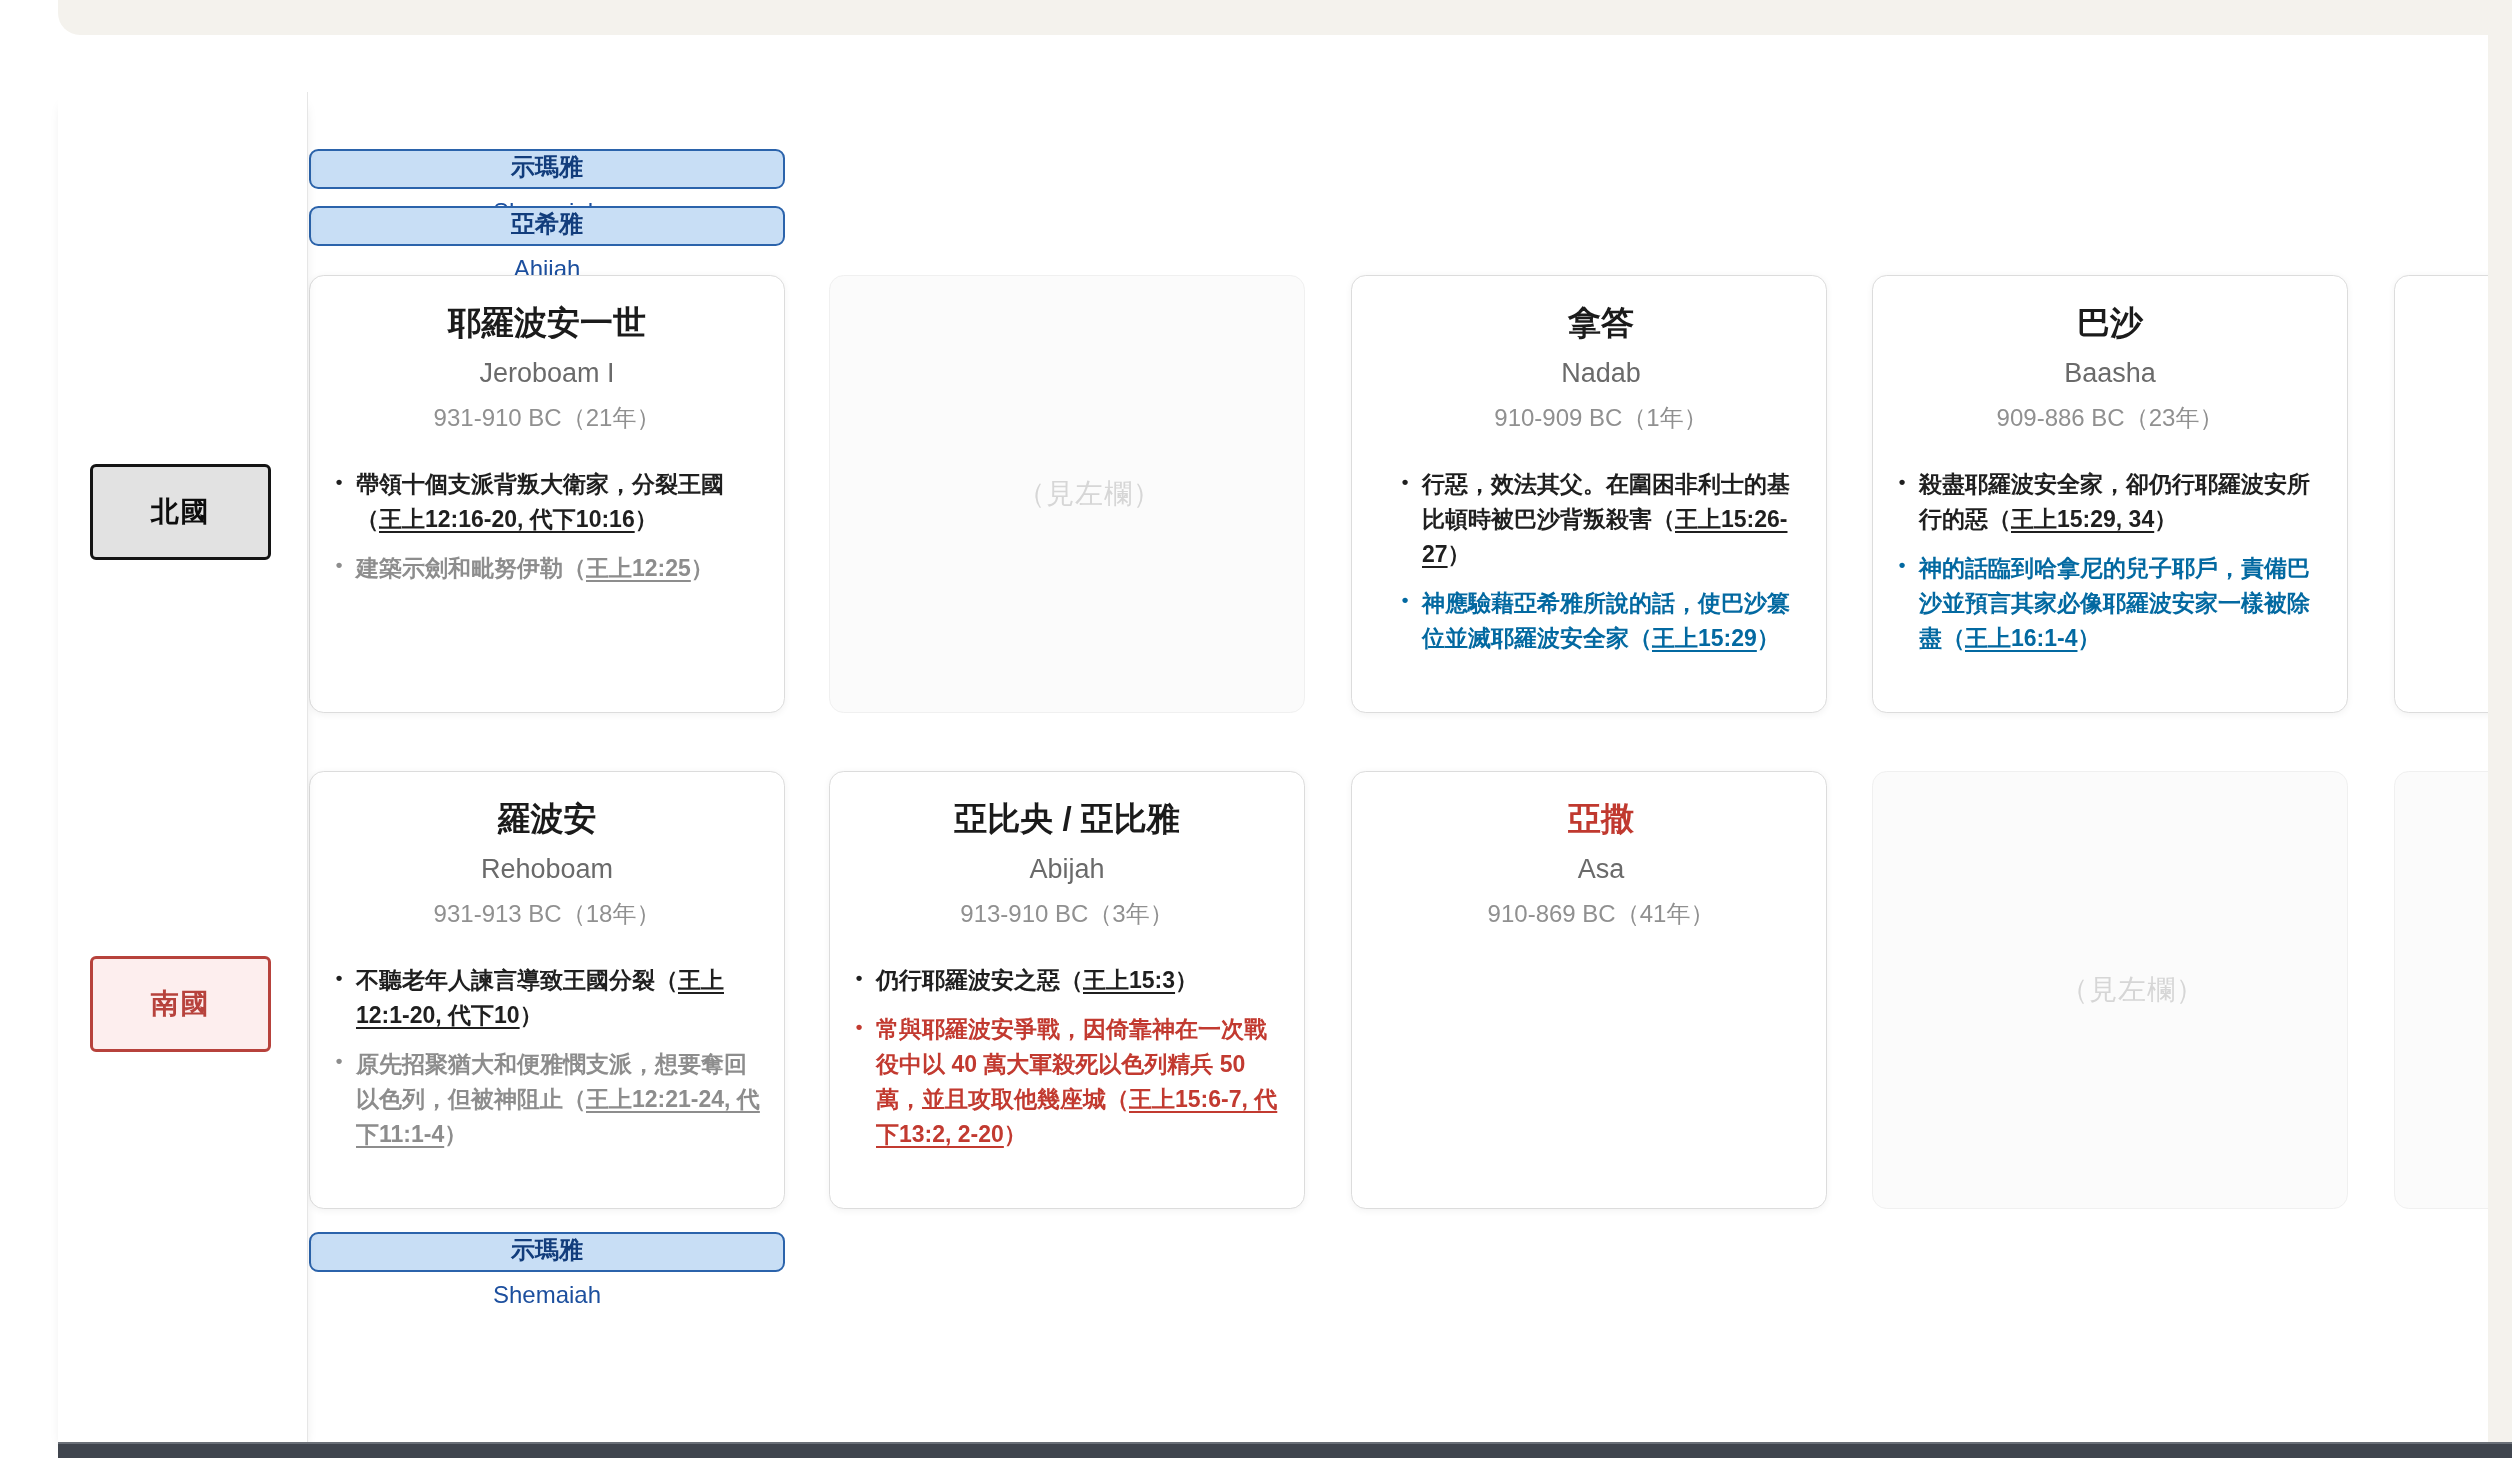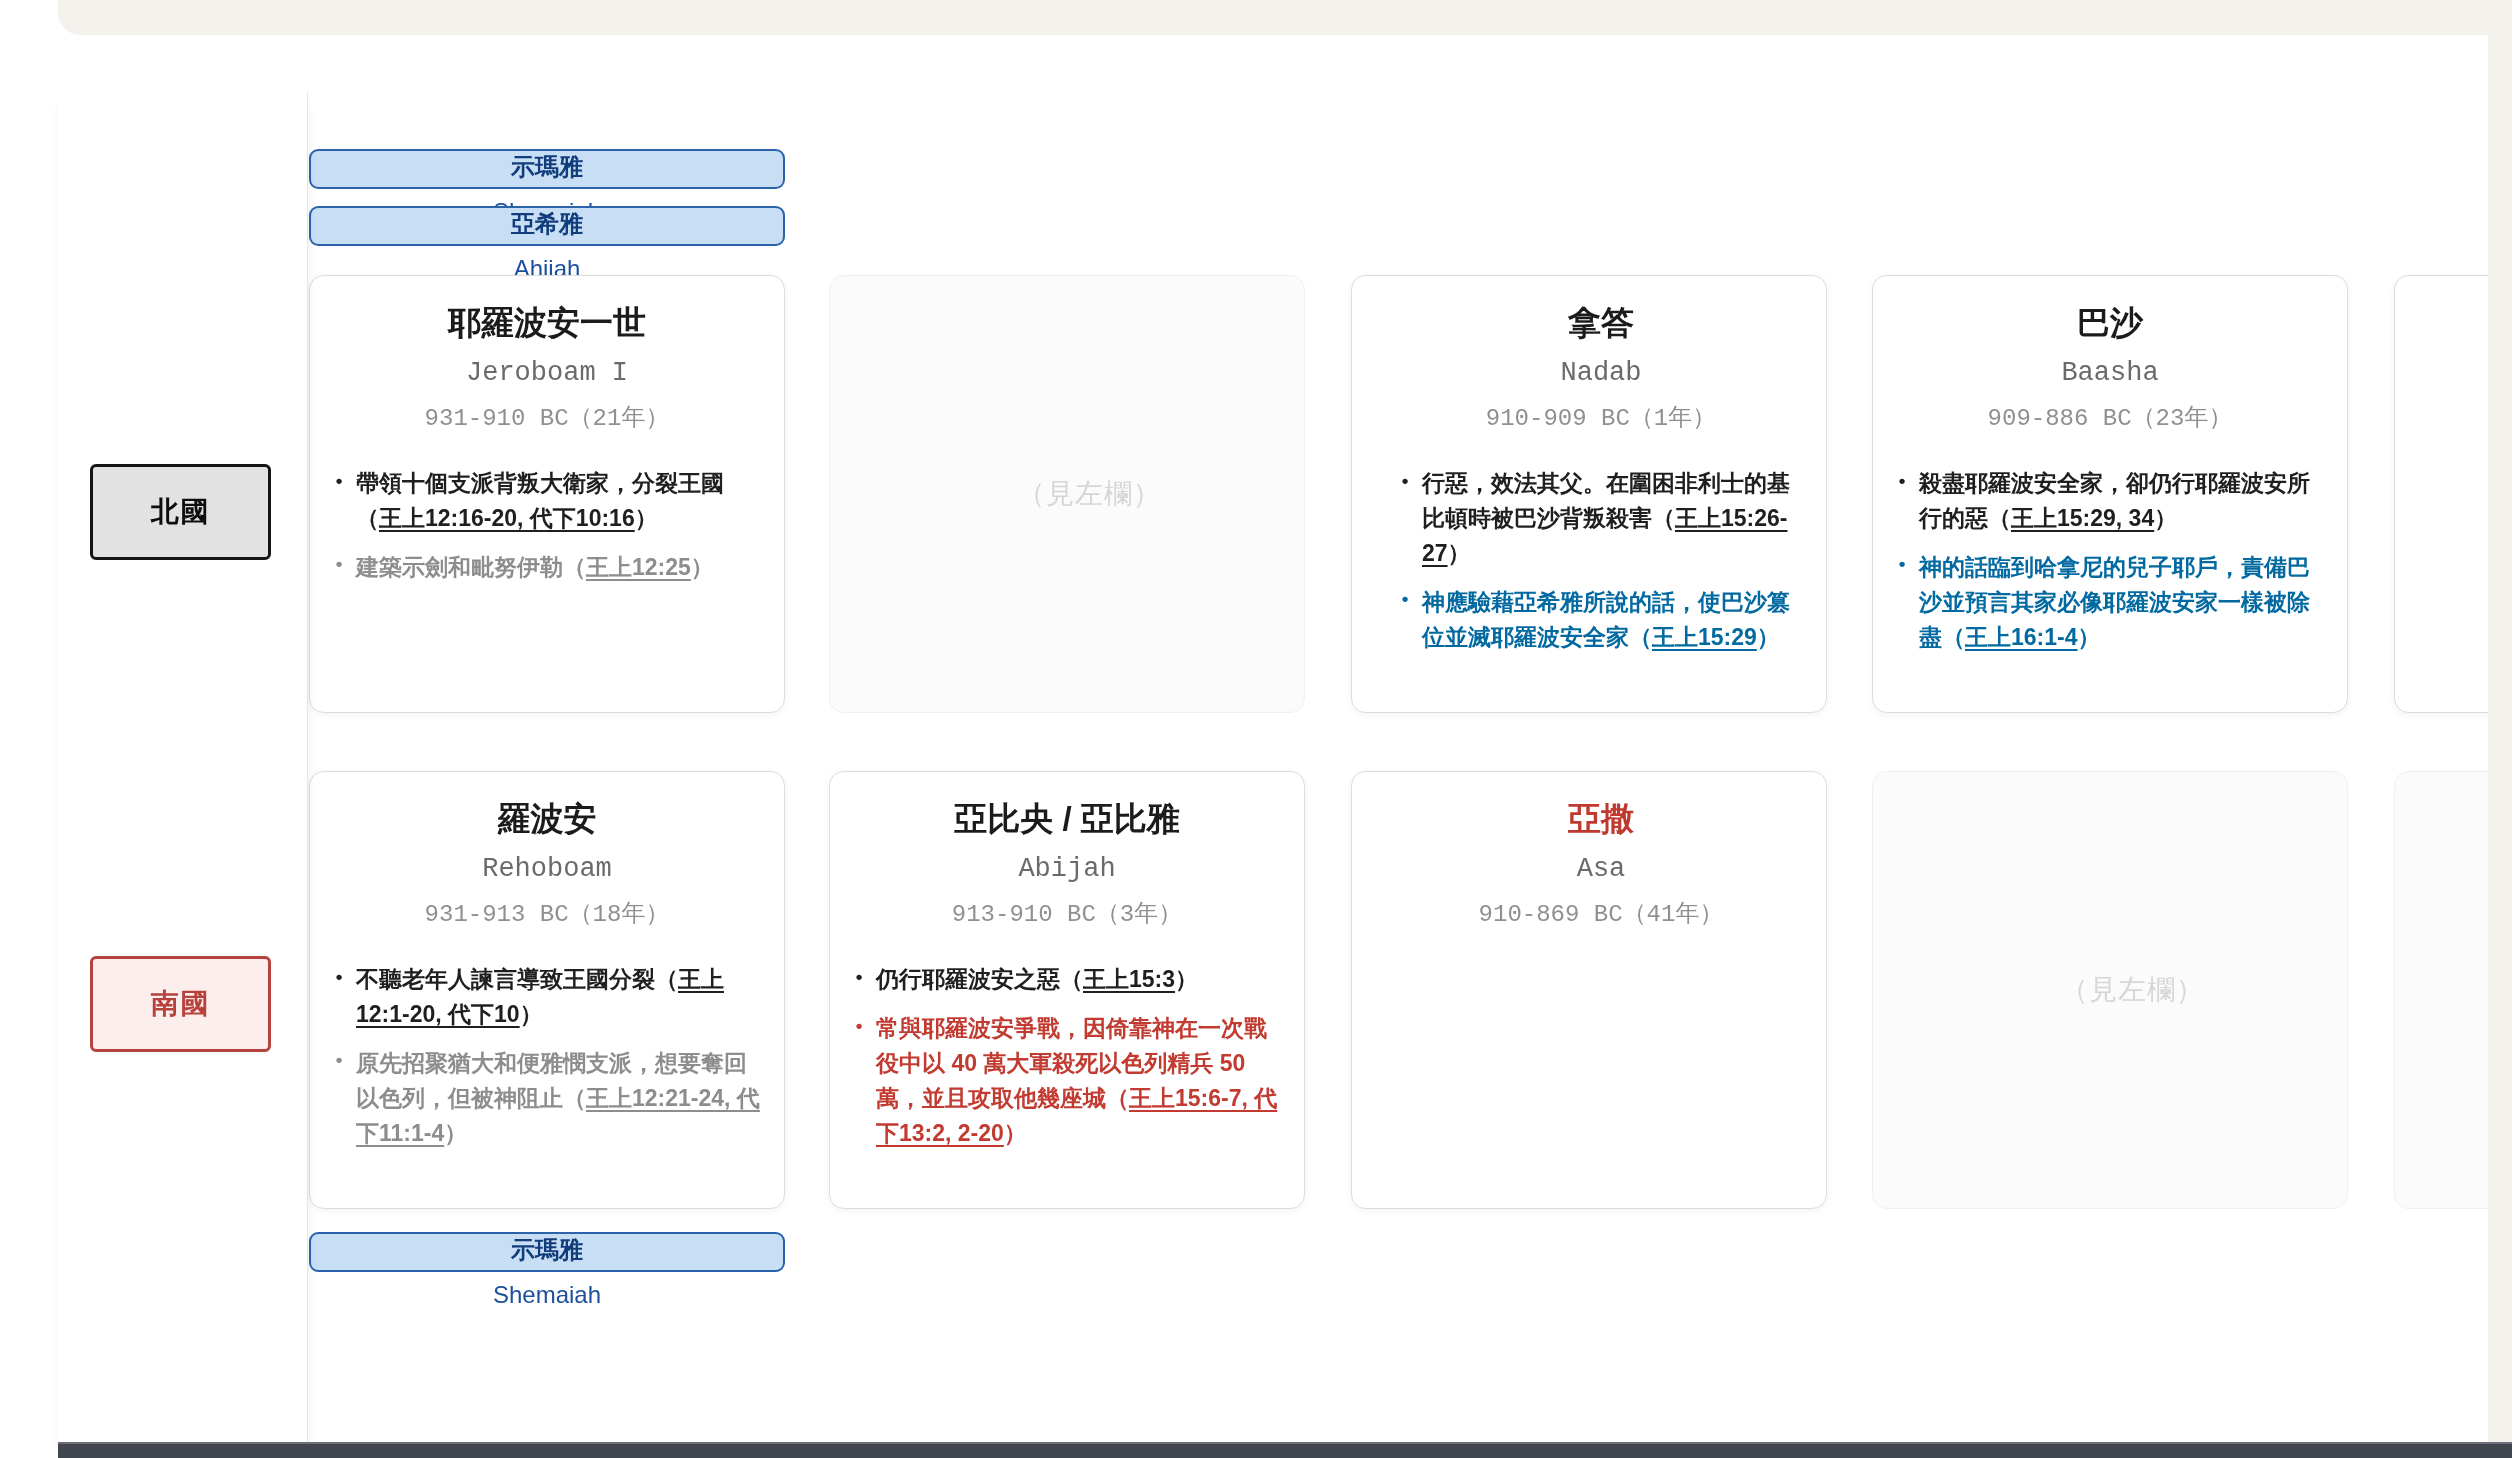--- a/index.html
+++ b/index.html
@@ -37,22 +37,22 @@
         padding:26px 24px;box-shadow:0 1.8px 7.3px rgba(0,0,0,0.05);z-index:2;}
   .card.ghost{background:#fbfbfb;border-color:#f0f0f0;box-shadow:none;
         display:flex;align-items:center;justify-content:center;}
   .ghost-text{font-size:28px;color:#d6d6d6;letter-spacing:0.9px;margin-left:45px;}
   .row-n{top:275px;}
   .row-s{top:771px;}
   .col-1{left:309px;} .col-2{left:829px;} .col-3{left:1351px;padding-left:48px;} .col-4{left:1872px;} .col-5{left:2394px;}
 
   .king-name{text-align:center;font-size:33px;font-weight:700;color:#1b1b1b;line-height:1.3;}
   .king-name.red{color:#c0392f;}
-  .king-en{text-align:center;font-size:27px;font-weight:400;color:#6a6a6a;margin-top:13px;font-family:Liberation Mono, monospace;}
-  .king-date{text-align:center;font-size:24px;font-weight:400;color:#909090;margin-top:13px;font-family:Liberation Mono, monospace;}
+  .king-en{text-align:center;font-size:27px;font-weight:400;color:#6a6a6a;margin-top:13px;}
+  .king-date{text-align:center;font-size:24px;font-weight:400;color:#909090;margin-top:13px;}
   .bullets{margin-top:33px;}
   .bullet{position:relative;padding-left:22px;font-size:23px;font-weight:600;
           line-height:1.52;margin-bottom:13.8px;}
   .bullet::before{content:"•";position:absolute;left:1.8px;top:0.9px;font-size:19px;}
   .c-black{color:#1f1f1f;} .c-gray{color:#8d8d8d;} .c-blue{color:#0369a1;} .c-red{color:#c23a30;}
   .ref{text-decoration:underline;text-decoration-thickness:1.8px;text-underline-offset:3.7px;cursor:pointer;}
 </style>
 </head>
 <body>
 

